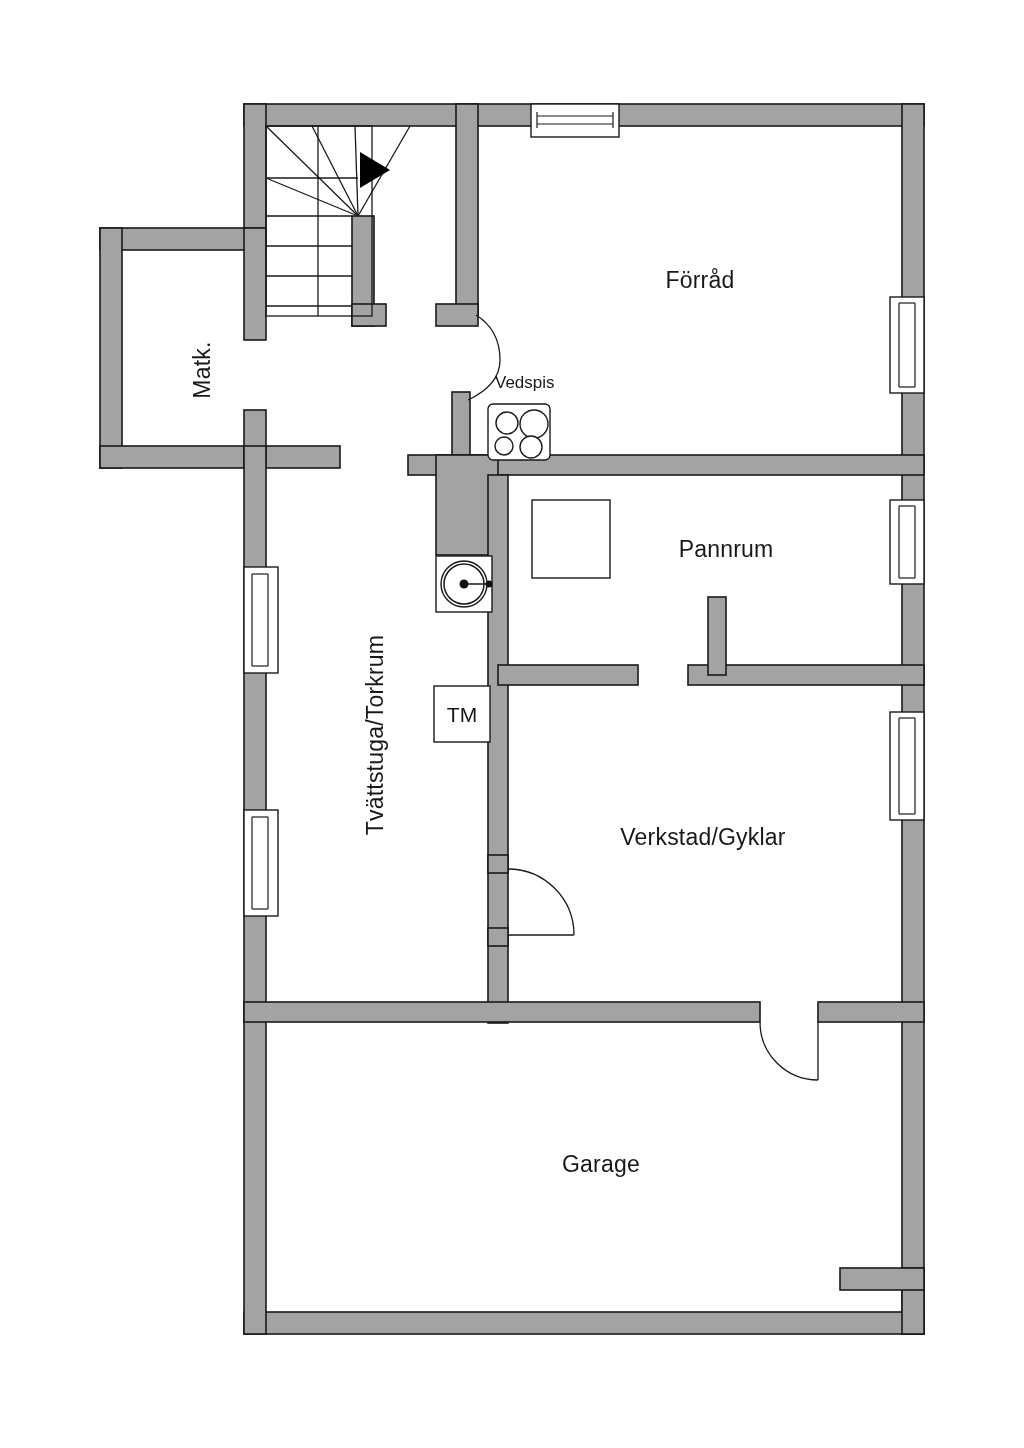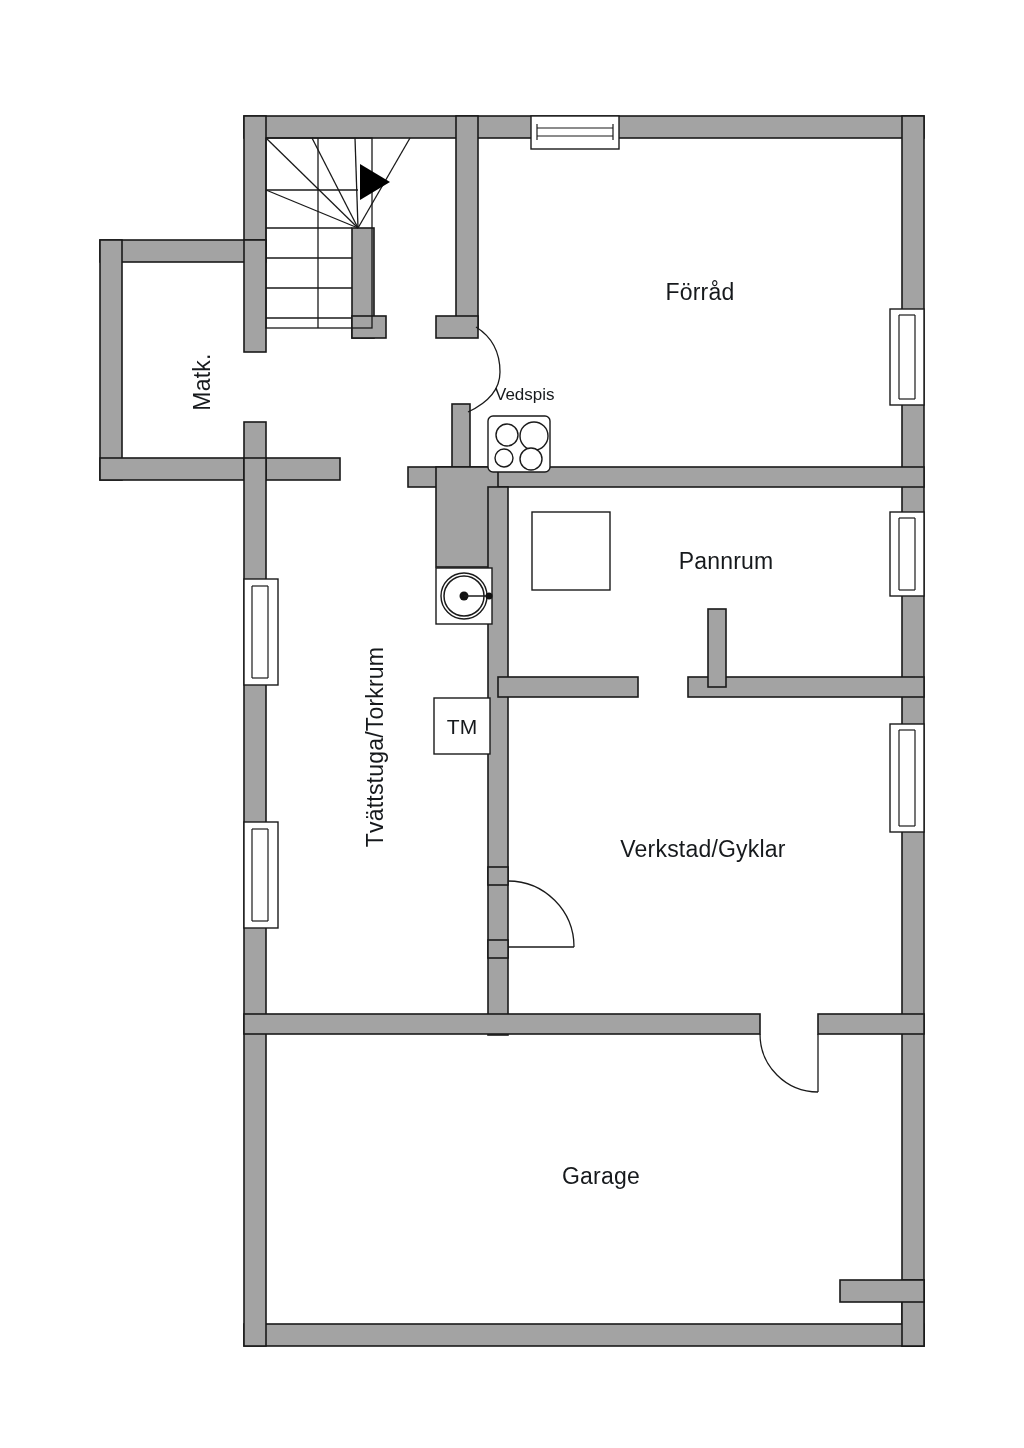--- a/index.html
+++ b/index.html
@@ -13,21 +13,20 @@
     font-family: "Liberation Sans", sans-serif;
     position: relative;
     overflow: hidden;
   }
   #floorplan-root {
     position: absolute;
     left: 0;
     top: 0;
     width: 1024px;
     height: 1228px;
-    margin-top: 12px;
   }
   svg#plan-svg {
     display: block;
     width: 1024px;
     height: 1448px;
   }
   .wall {
     fill: #a3a3a3;
     stroke: #1a1a1a;
     stroke-width: 1.6;

